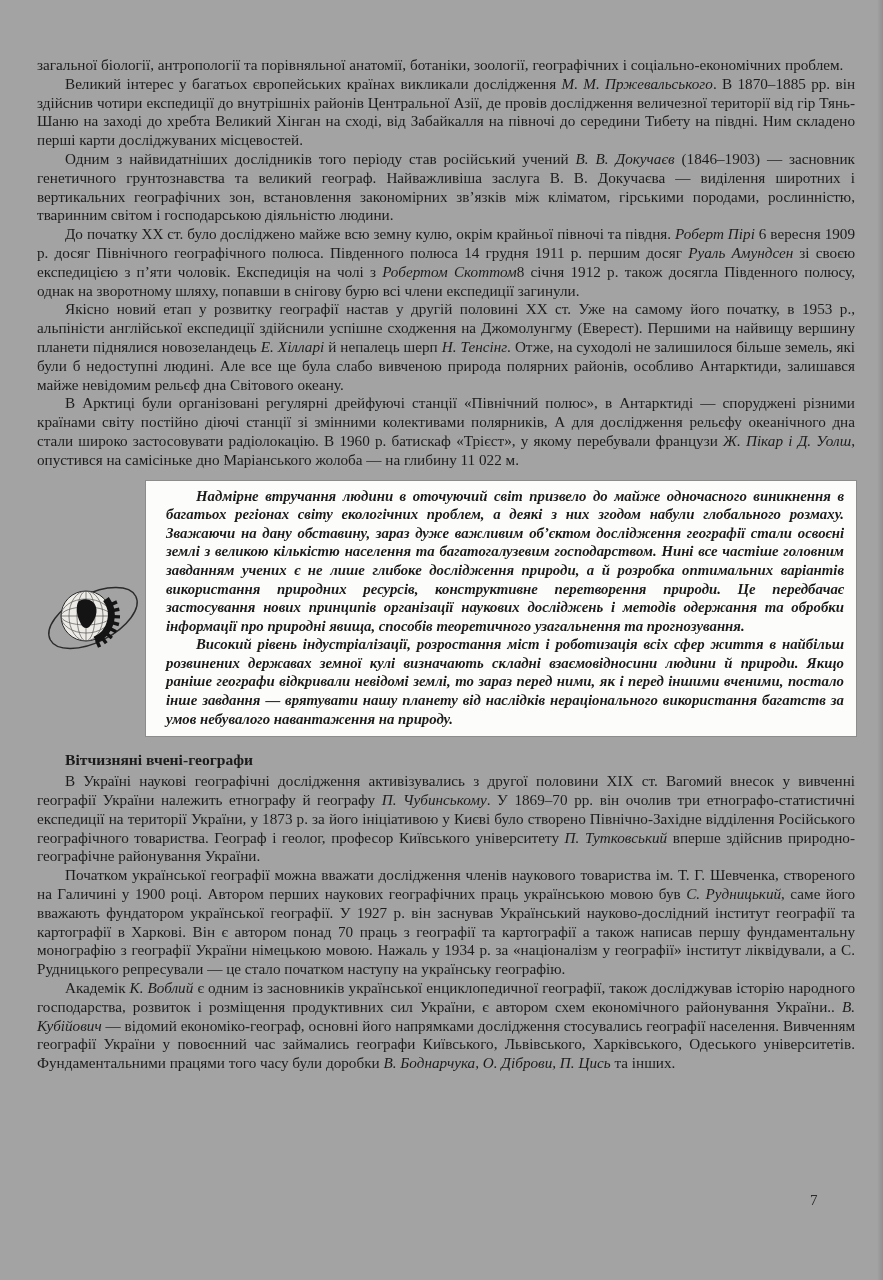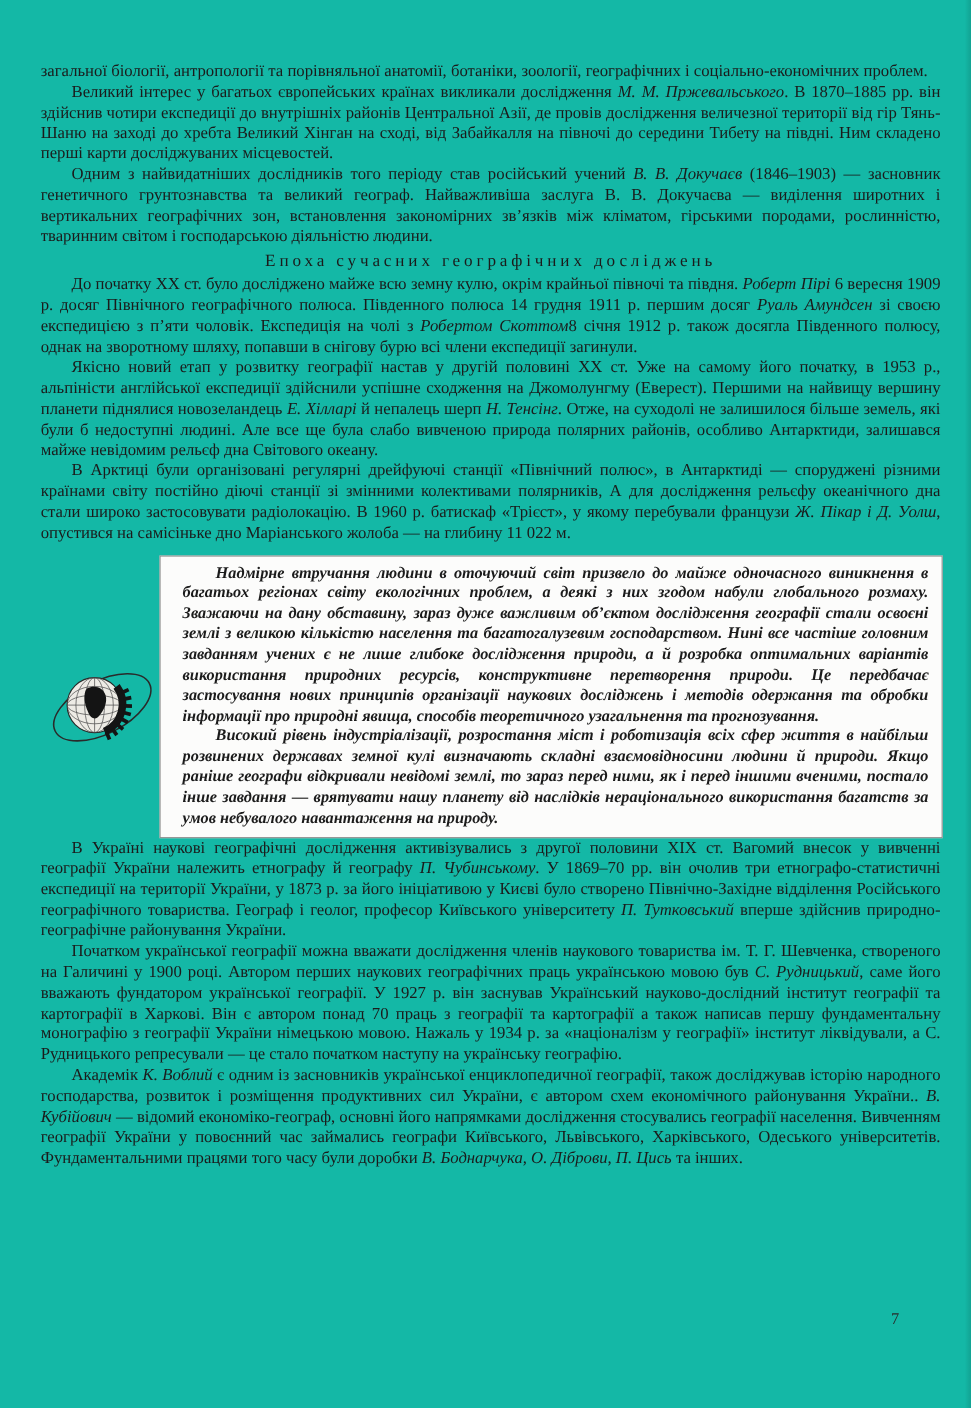--- a/index.html
+++ b/index.html
@@ -1,20 +1,20 @@
 <!DOCTYPE html>
 <html lang="uk"><head>
 <meta charset="utf-8">
 <style>
   html,body { margin:0; padding:0; background:#e8e8e8; }
   .page {
     position:relative;
     width:883px; height:1280px;
     margin:0 auto;
-    background:#14b8a6;
+    background:#a3a3a3;
     font-family:"Liberation Serif", serif;
     color:#1b1b1b;
     overflow:hidden;
   }
   .text-col { position:absolute; left:37px; top:56px; width:818px; }
   p.body {
     margin:0;
     font-size:15.2px;
     line-height:18.8px;
     text-align:justify;
@@ -72,21 +72,20 @@
 </head>
 <body>
 
 <div class="page">
   <div class="text-col">
 
     <p class="body no-indent">загальної біології, антропології та порівняльної анатомії, ботаніки, зоології, географічних і соціально-економічних проблем.</p>
     <p class="body">Великий інтерес у багатьох європейських країнах викликали дослідження <i>М. М. Пржевальського</i>. В 1870–1885 рр. він здійснив чотири експедиції до внутрішніх районів Центральної Азії, де провів дослідження величезної території від гір Тянь-Шаню на заході до хребта Великий Хінган на сході, від Забайкалля на півночі до середини Тибету на півдні. Ним складено перші карти досліджуваних місцевостей.</p>
     <p class="body">Одним з найвидатніших дослідників того періоду став російський учений <i>В. В. Докучаєв</i> (1846–1903) — засновник генетичного грунтознавства та великий географ. Найважливіша заслуга В. В. Докучаєва — виділення широтних і вертикальних географічних зон, встановлення закономірних зв’язків між кліматом, гірськими породами, рослинністю, тваринним світом і господарською діяльністю людини.</p>
 
-    <h2 class="spaced">Епоха сучасних географічних досліджень</h2>
 
     <p class="body">До початку XX ст. було досліджено майже всю земну кулю, окрім крайньої півночі та півдня. <i>Роберт Пірі</i> 6 вересня 1909 р. досяг Північного географічного полюса. Південного полюса 14 грудня 1911 р. першим досяг <i>Руаль Амундсен</i> зі своєю експедицією з п’яти чоловік. Експедиція на чолі з <i>Робертом Скоттом</i>8 січня 1912 р. також досягла Південного полюсу, однак на зворотному шляху, попавши в снігову бурю всі члени експедиції загинули.</p>
     <p class="body">Якісно новий етап у розвитку географії настав у другій половині XX ст. Уже на самому його початку, в 1953 р., альпіністи англійської експедиції здійснили успішне сходження на Джомолунгму (Еверест). Першими на найвищу вершину планети піднялися новозеландець <i>Е. Хілларі</i> й непалець шерп <i>Н. Тенсінг</i>. Отже, на суходолі не залишилося більше земель, які були б недоступні людині. Але все ще була слабо вивченою природа полярних районів, особливо Антарктиди, залишався майже невідомим рельєф дна Світового океану.</p>
     <p class="body">В Арктиці були організовані регулярні дрейфуючі станції «Північний полюс», в Антарктиді — споруджені різними країнами світу постійно діючі станції зі змінними колективами полярників, А для дослідження рельєфу океанічного дна стали широко застосовувати радіолокацію. В 1960 р. батискаф «Трієст», у якому перебували французи <i>Ж. Пікар і Д. Уолш</i>, опустився на самісіньке дно Маріанського жолоба — на глибину 11 022 м.</p>
 
     <div class="box">
       <svg class="globe" viewBox="0 0 100 100" xmlns="http://www.w3.org/2000/svg" aria-hidden="true">
         <ellipse cx="50" cy="49" rx="48" ry="24" fill="none" stroke="#2a2a2a" stroke-width="1.4" transform="rotate(-27 50 49)"></ellipse>
         <clipPath id="gclip">
             <circle cx="43" cy="47" r="25"></circle>
@@ -110,20 +109,21 @@
           <rect x="70" y="45" width="7" height="3.4" transform="rotate(28 43 47)"></rect>
           <rect x="70" y="45" width="7" height="3.4" transform="rotate(41 43 47)"></rect>
           <rect x="70" y="45" width="7" height="3.4" transform="rotate(54 43 47)"></rect>
           <rect x="70" y="45" width="7" height="3.4" transform="rotate(67 43 47)"></rect>
         </g>
       </svg>
       <p>Надмірне втручання людини в оточуючий світ призвело до майже одночасного виникнення в багатьох регіонах світу екологічних проблем, а деякі з них згодом набули глобального розмаху. Зважаючи на дану обставину, зараз дуже важливим об’єктом дослідження географії стали освоєні землі з великою кількістю населення та багатогалузевим господарством. Нині все частіше головним завданням учених є не лише глибоке дослідження природи, а й розробка оптимальних варіантів використання природних ресурсів, конструктивне перетворення природи. Це передбачає застосування нових принципів організації наукових досліджень і методів одержання та обробки інформації про природні явища, способів теоретичного узагальнення та прогнозування.</p>
       <p>Високий рівень індустріалізації, розростання міст і роботизація всіх сфер життя в найбільш розвинених державах земної кулі визначають складні взаємовідносини людини й природи. Якщо раніше географи відкривали невідомі землі, то зараз перед ними, як і перед іншими вченими, постало інше завдання — врятувати нашу планету від наслідків нераціонального використання багатств за умов небувалого навантаження на природу.</p>
     </div>
 
+    <h3 class="subhead">Вітчизняні вчені-географи</h3>
 
     <p class="body">В Україні наукові географічні дослідження активізувались з другої половини XIX ст. Вагомий внесок у вивченні географії України належить етнографу й географу <i>П. Чубинському</i>. У 1869–70 рр. він очолив три етнографо-статистичні експедиції на території України, у 1873 р. за його ініціативою у Києві було створено Північно-Західне відділення Російського географічного товариства. Географ і геолог, професор Київського університету <i>П. Тутковський</i> вперше здійснив природно-географічне районування України.</p>
     <p class="body">Початком української географії можна вважати дослідження членів наукового товариства ім. Т. Г. Шевченка, створеного на Галичині у 1900 році. Автором перших наукових географічних праць українською мовою був <i>С. Рудницький</i>, саме його вважають фундатором української географії. У 1927 р. він заснував Український науково-дослідний інститут географії та картографії в Харкові. Він є автором понад 70 праць з географії та картографії а також написав першу фундаментальну монографію з географії України німецькою мовою. Нажаль у 1934 р. за «націоналізм у географії» інститут ліквідували, а С. Рудницького репресували — це стало початком наступу на українську географію.</p>
     <p class="body">Академік <i>К. Воблий</i> є одним із засновників української енциклопедичної географії, також досліджував історію народного господарства, розвиток і розміщення продуктивних сил України, є автором схем економічного районування України.. <i>В. Кубійович</i> — відомий економіко-географ, основні його напрямками дослідження стосувались географії населення. Вивченням географії України у повоєнний час займались географи Київського, Львівського, Харківського, Одеського університетів. Фундаментальними працями того часу були доробки <i>В. Боднарчука, О. Діброви, П. Цись</i> та інших.</p>
 
   </div>
 
   <div class="page-num">7</div>
   <div class="edge-shadow"></div>
 </div>

